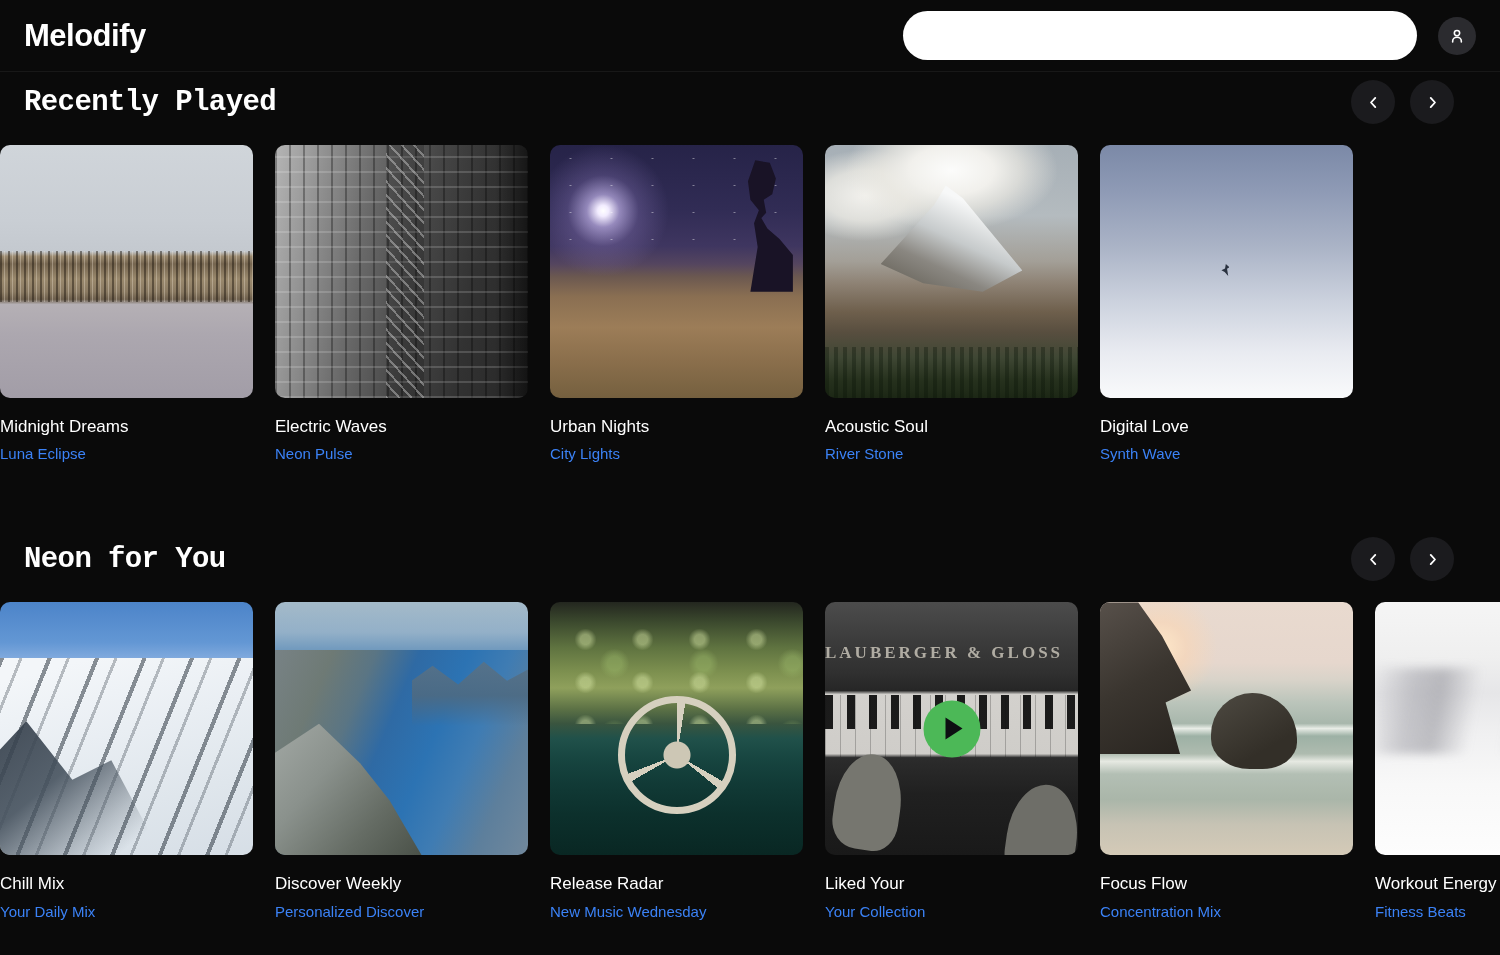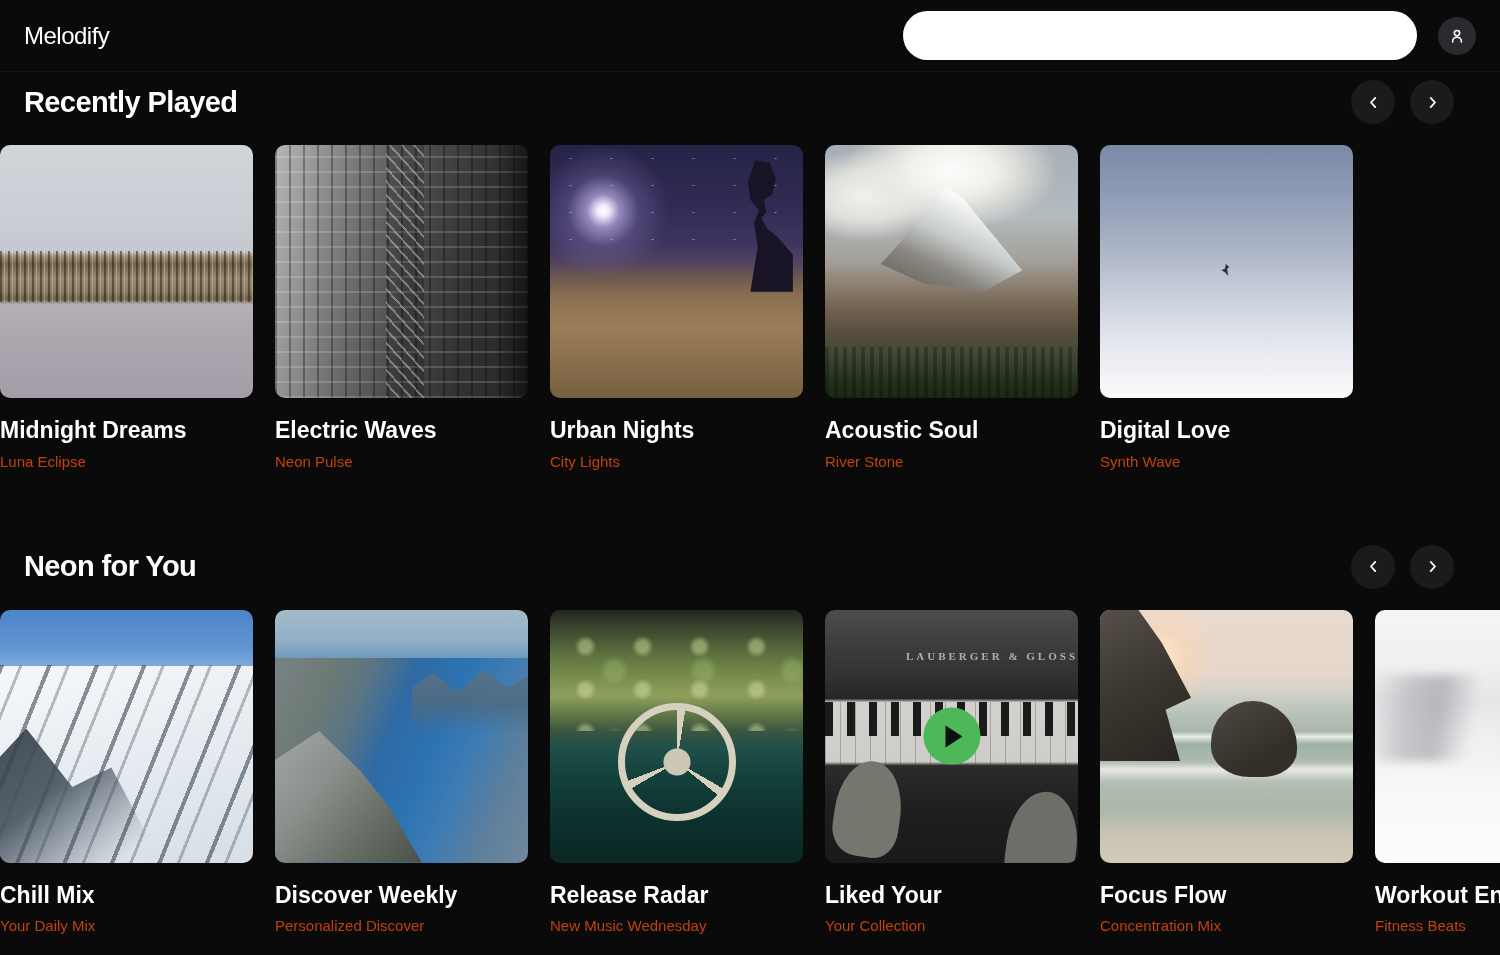--- a/index.html
+++ b/index.html
@@ -7,54 +7,55 @@
   body {
     width: 1500px; height: 955px; overflow: hidden;
     font-family: "Liberation Sans", sans-serif; color: #fff;
   }
 
   
   header {
     height: 72px; display: flex; align-items: center;
     padding: 0 24px; border-bottom: 1px solid #181818;
   }
-  .logo { font-size: 24px; font-weight: 400; letter-spacing: -0.5px; cursor: pointer; }
+  .logo { font-size: 31px; font-weight: 700; letter-spacing: -0.5px; cursor: pointer; }
   .header-right { flex: 1; display: flex; align-items: center; justify-content: flex-end; gap: 21px; }
   .search-input {
     width: 514px; height: 49px; border: none; outline: none;
     border-radius: 25px; background: #ffffff; padding: 0 22px;
     font-size: 15px; color: #111; font-family: "Liberation Sans", sans-serif;
   }
   .profile-btn {
     width: 38px; height: 38px; border-radius: 50%; border: none;
     background: #2b2b2f; display: flex; align-items: center; justify-content: center;
     cursor: pointer; flex: 0 0 auto;
   }
   .profile-btn svg { width: 20px; height: 20px; stroke: #fff; fill: none; stroke-width: 1.9; stroke-linecap: round; }
 
   
   .shelf { margin-top: 0; }
   .shelf + .shelf { margin-top: 66px; }
   .shelf-header {
     display: flex; align-items: center; justify-content: space-between;
     padding: 8px 46px 0 24px;
+    font-family: Liberation Mono, monospace;
   }
   .shelf-title { margin: 0; font-size: 29px; font-weight: 700; letter-spacing: -0.6px; }
   .shelf-nav { display: flex; gap: 15px; }
   .nav-btn {
     width: 44px; height: 44px; border-radius: 50%; border: none;
     background: #1b1b1e; display: flex; align-items: center; justify-content: center;
     cursor: pointer;
   }
   .nav-btn svg { width: 17px; height: 17px; fill: none; stroke: #fff; stroke-width: 2.6; stroke-linecap: round; stroke-linejoin: round; }
 
   .shelf-row { display: flex; gap: 22px; margin-top: 21px; overflow: hidden; }
   .card { flex: 0 0 253px; width: 253px; cursor: pointer; }
-  .card-title { margin: 19px 0 0; font-size: 23px; font-weight: 700; line-height: 1.2; white-space: nowrap; }
-  .card-subtitle { margin: 8px 0 0; font-size: 15px; font-weight: 400; color: #c2410c; line-height: 1.2; white-space: nowrap; }
+  .card-title { margin: 19px 0 0; font-size: 17px; font-weight: 400; line-height: 1.2; white-space: nowrap; }
+  .card-subtitle { margin: 8px 0 0; font-size: 15px; font-weight: 400; color: #3b82f6; line-height: 1.2; white-space: nowrap; }
 
   .art {
     position: relative; width: 253px; height: 253px;
     border-radius: 10px; overflow: hidden; background: #222;
   }
   .art::before, .art::after { content: ""; position: absolute; }
 
   
   .art--breakwater { background: linear-gradient(180deg,#d0d5da 0%,#c9ced4 30%,#c4c9cf 42%,#9b8a70 44%,#75654f 47%,#9a896d 53%,#8a7a62 58%,#6d5f4c 61%,#b5b0b5 63%,#aca7af 75%,#a29da7 100%); }
   .art--breakwater::before {
@@ -196,22 +197,22 @@
       repeating-linear-gradient(90deg, rgba(0,0,0,.22) 0 1px, rgba(0,0,0,0) 1px 15px);
   }
   .art--piano::after {
     left: 4%; bottom: 2%; width: 26%; height: 38%;
     background: #76766f; border-radius: 50% 50% 35% 40% / 55% 55% 30% 30%;
     box-shadow: 177px 8px 0 2px #6e6e68;
     transform: rotate(8deg);
   }
   .art-text {
     position: absolute; left: 0; right: 0; top: 16%; z-index: 2;
-    text-align: right; font-family: "Liberation Serif", serif;
-    font-size: 11px; font-weight: 700; letter-spacing: 3px;
+    text-align: left; font-family: "Liberation Serif", serif;
+    font-size: 17px; font-weight: 700; letter-spacing: 3px;
     color: #cfcabe; opacity: .8; white-space: nowrap;
   }
   .play-overlay {
     position: absolute; left: 50%; top: 50%; transform: translate(-50%,-50%); z-index: 3;
     width: 57px; height: 57px; border-radius: 50%;
     background: var(--accent, #4cb857);
     display: flex; align-items: center; justify-content: center;
   }
   .play-triangle {
     width: 0; height: 0; margin-left: 5px;

